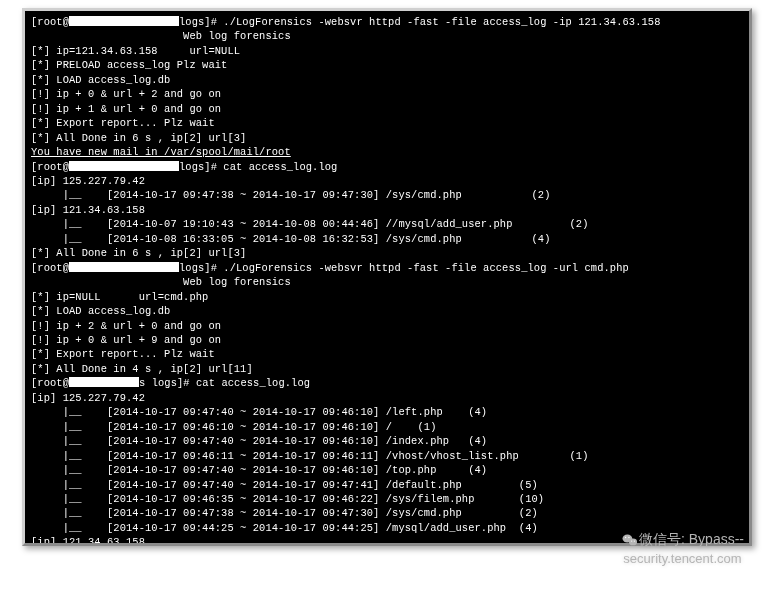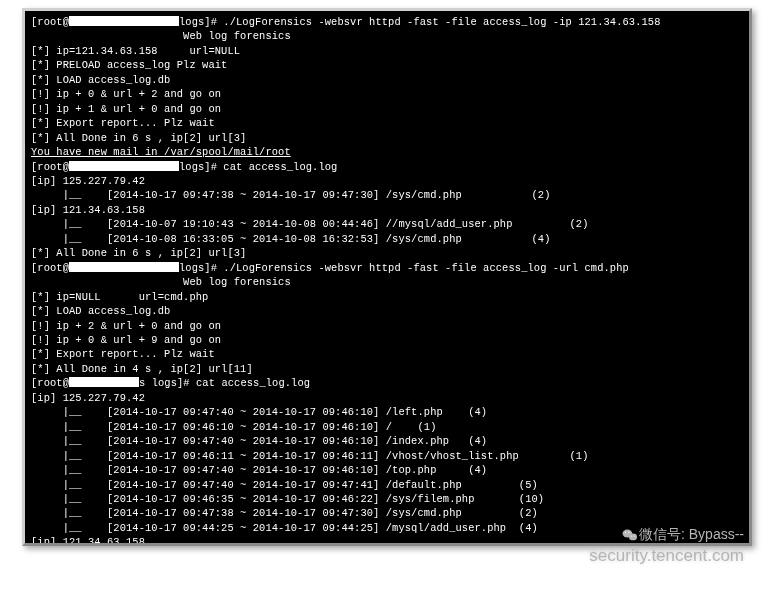--- a/index.html
+++ b/index.html
@@ -41,21 +41,21 @@
   }
   .watermark {
     position:absolute;
     right:25px; bottom:24px;
     text-align:right;
     color:#b5b5b5;
     font-family:"Helvetica Neue",Arial,sans-serif;
     text-shadow:0 0 4px rgba(0,0,0,.2);
   }
   .wm-row1 { font-size:14px; color:#b5b5b5; display:flex; align-items:flex-end; justify-content:flex-end; }
-  .wm-row2 { font-size:17px; color:#b5b5b5; margin-top:2px; }
+  .wm-row2 { font-size:13px; color:#b5b5b5; margin-top:2px;text-align:center; }
   .wechat-icon {
     display:inline-flex;
     width:18px;height:18px;
   }
   .wechat-icon svg{width:18px;height:18px;}
   .underline { text-decoration:underline; }
 </style>
 </head>
 <body>
 

